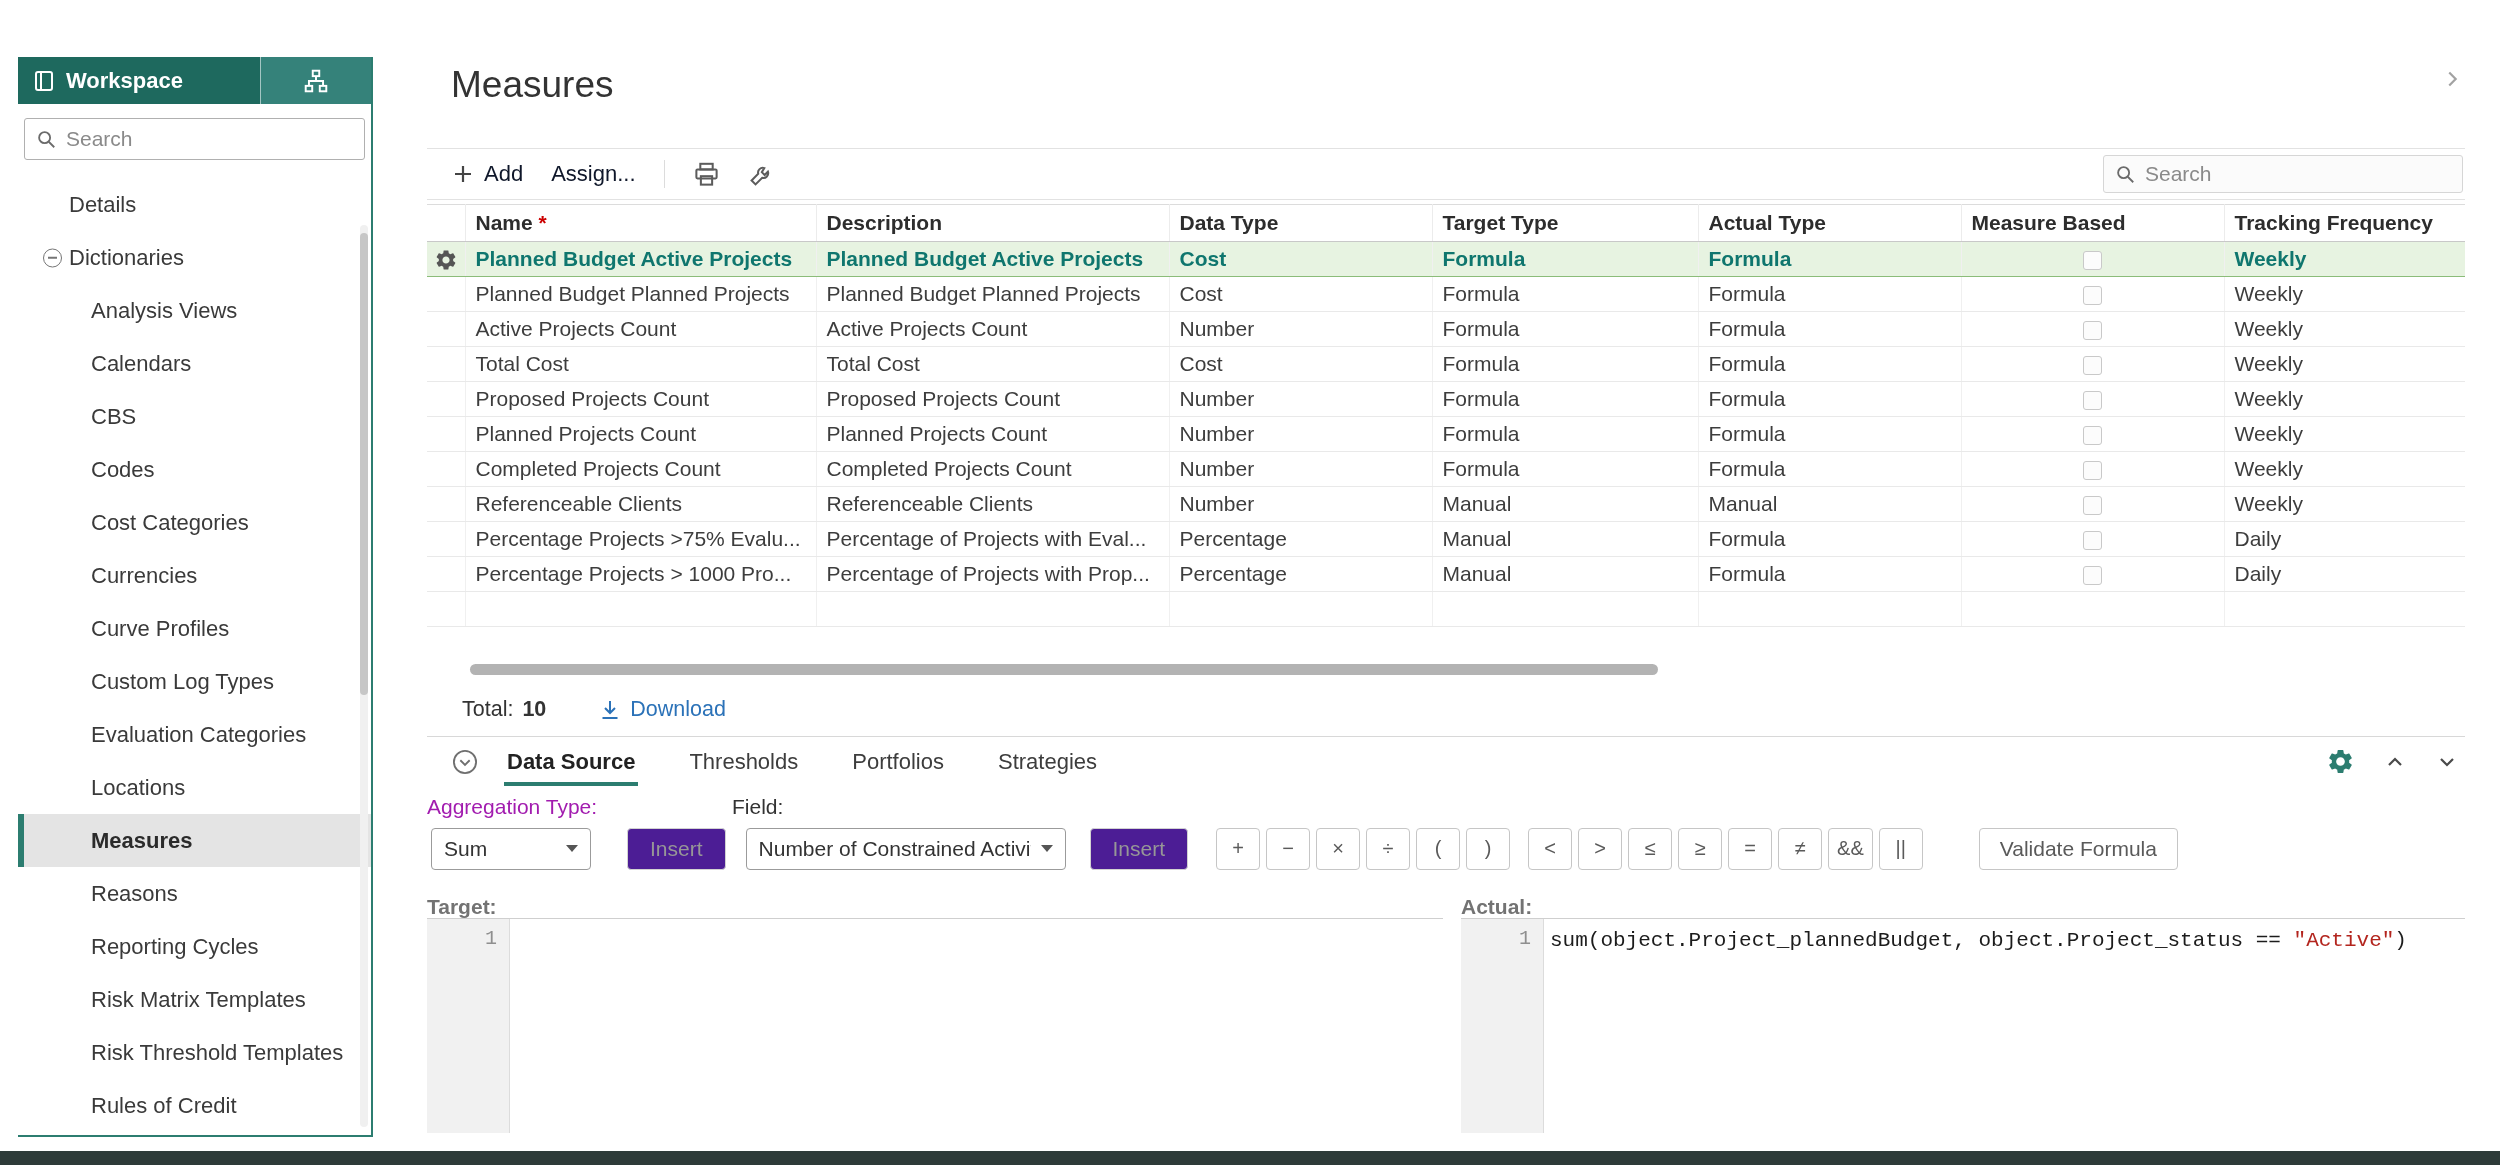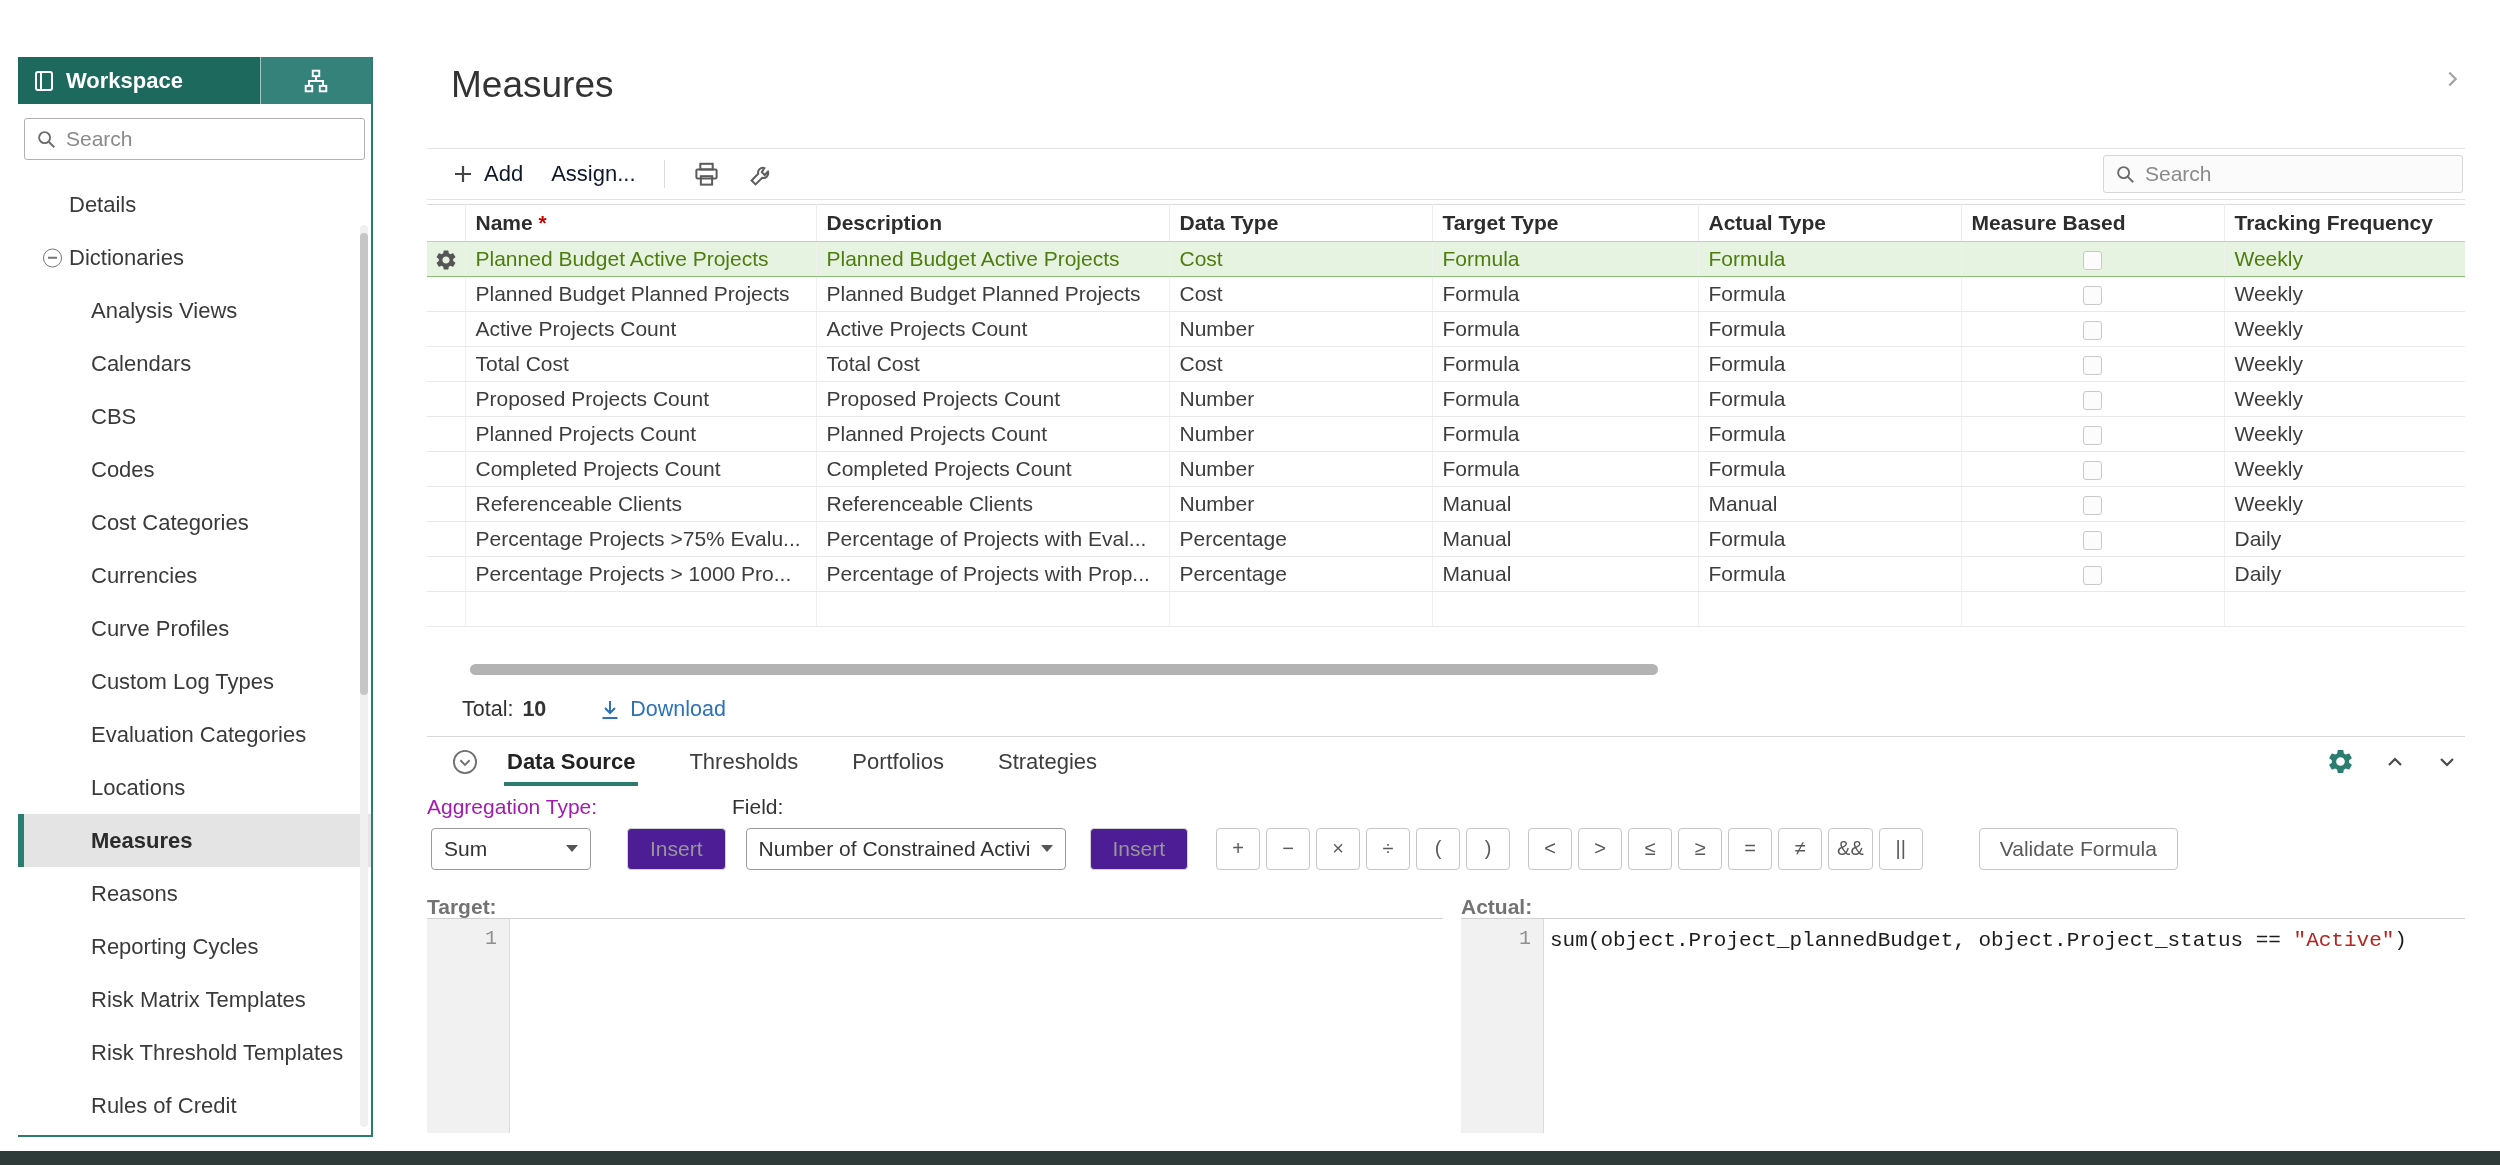--- a/index.html
+++ b/index.html
@@ -71,21 +71,21 @@
     table-layout:fixed;font-size:21px;color:#3d3d3d;border-top:1px solid #dcdcdc;}
   .grid th{height:37px;border-bottom:1px solid #c8c8c8;border-right:1px solid #ececec;
     text-align:left;padding:0 10px;font-size:21px;font-weight:700;color:#2d2d2d;white-space:nowrap;overflow:hidden;}
   .grid th:last-child{border-right:none;}
   .grid th .req{color:#c00;font-weight:700;}
   .grid td{height:35px;border-bottom:1px solid #e9e9e9;border-right:1px solid #f0f0f0;
     padding:0 10px;white-space:nowrap;overflow:hidden;}
   .grid td:last-child{border-right:none;}
   .grid td.c0,.grid th.c0{padding:0;text-align:center;}
   .grid tr.selected td{background:var(--selected-row-bg);border-top:1px solid var(--selected-row-border);
-    border-bottom:1px solid var(--selected-row-border);font-weight:400;color:#4d7c0f;}
+    border-bottom:1px solid var(--selected-row-border);font-weight:700;color:#0f766e;}
   .row-gear{display:inline-flex;vertical-align:middle;}
   .row-gear svg{fill:#555;}
   td.c-mb{text-align:center;}
   .checkbox{display:inline-block;width:19px;height:19px;border:1px solid #c9c9c9;background:#fcfcfc;
     border-radius:3px;vertical-align:middle;cursor:pointer;}
 
   .hscroll{position:absolute;left:0;right:0;top:664px;height:12px;}
   .hscroll .thumb{position:absolute;left:43px;top:0;width:1188px;height:11px;background:#b3b3b3;
     border-radius:6px;cursor:pointer;}
 

